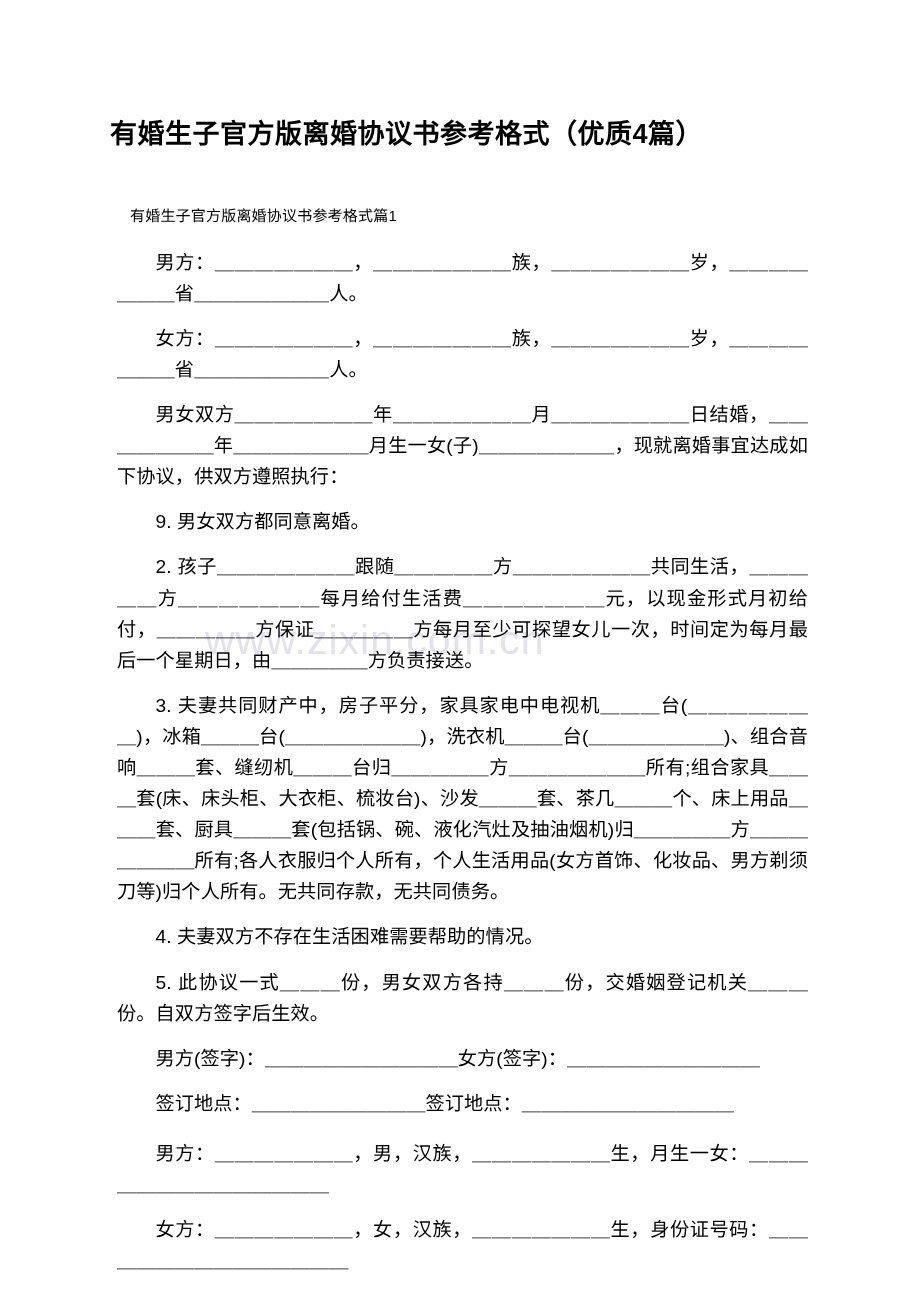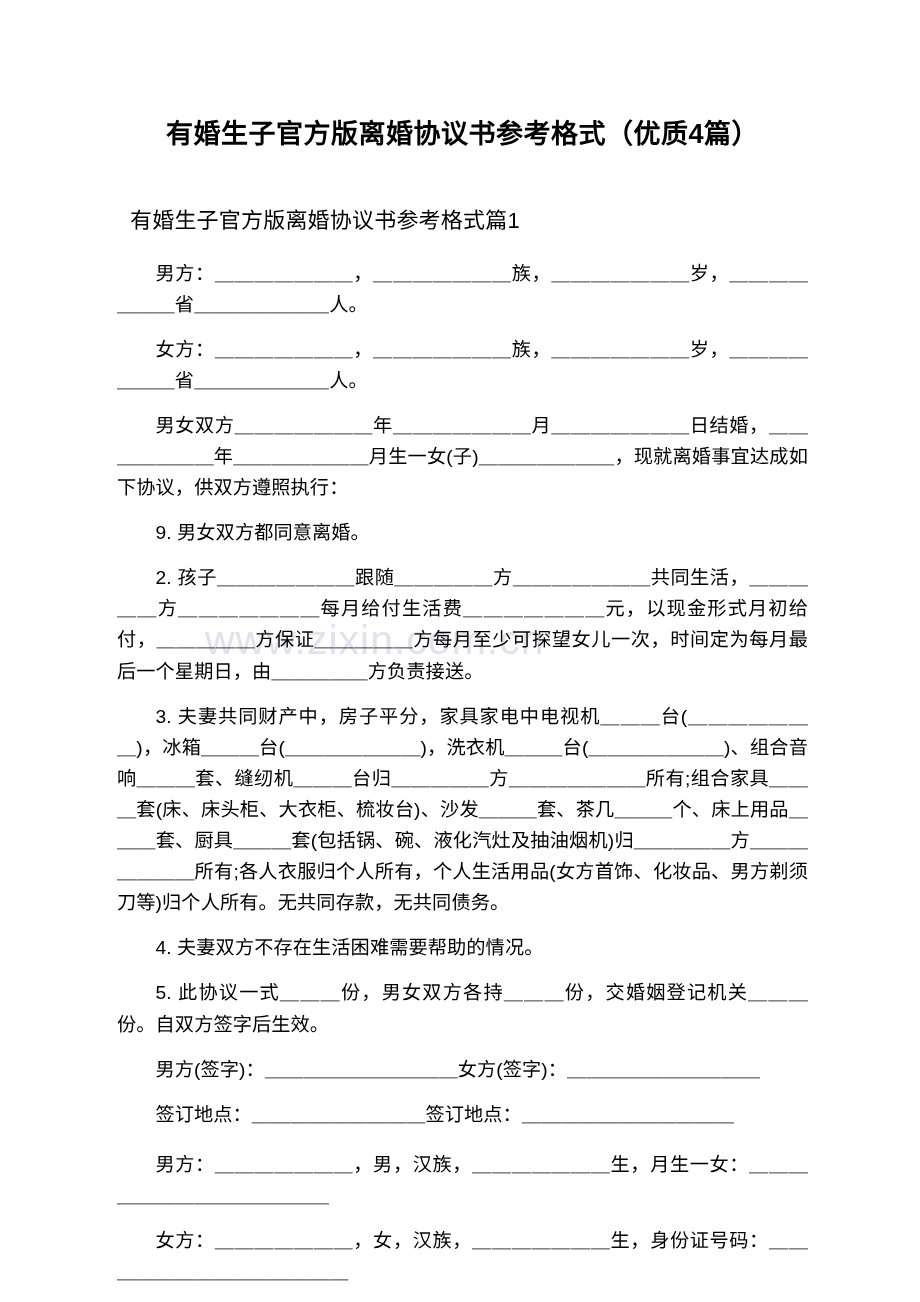--- a/index.html
+++ b/index.html
@@ -41,33 +41,32 @@
   
   .content {
     position: relative;
     z-index: 1;
     padding: 0 105px 0 110px;
   }
 
   .doc-title {
     margin: 0;
     padding-top: 116px;
-    text-align: center;
     font-size: 27px;
     font-weight: bold;
     letter-spacing: 0.5px;
     line-height: 1.35;
     color: #000000;
   }
 
   .section-heading {
     margin: 0;
     padding-top: 52px;
     padding-left: 20px;
-    font-size: 22px;
+    font-size: 15px;
     line-height: 1.55;
     letter-spacing: 0.2px;
     color: #000000;
   }
   .section-heading.tight {
     padding-top: 11px;
   }
 
   p.body-line {
     margin: 7px;

